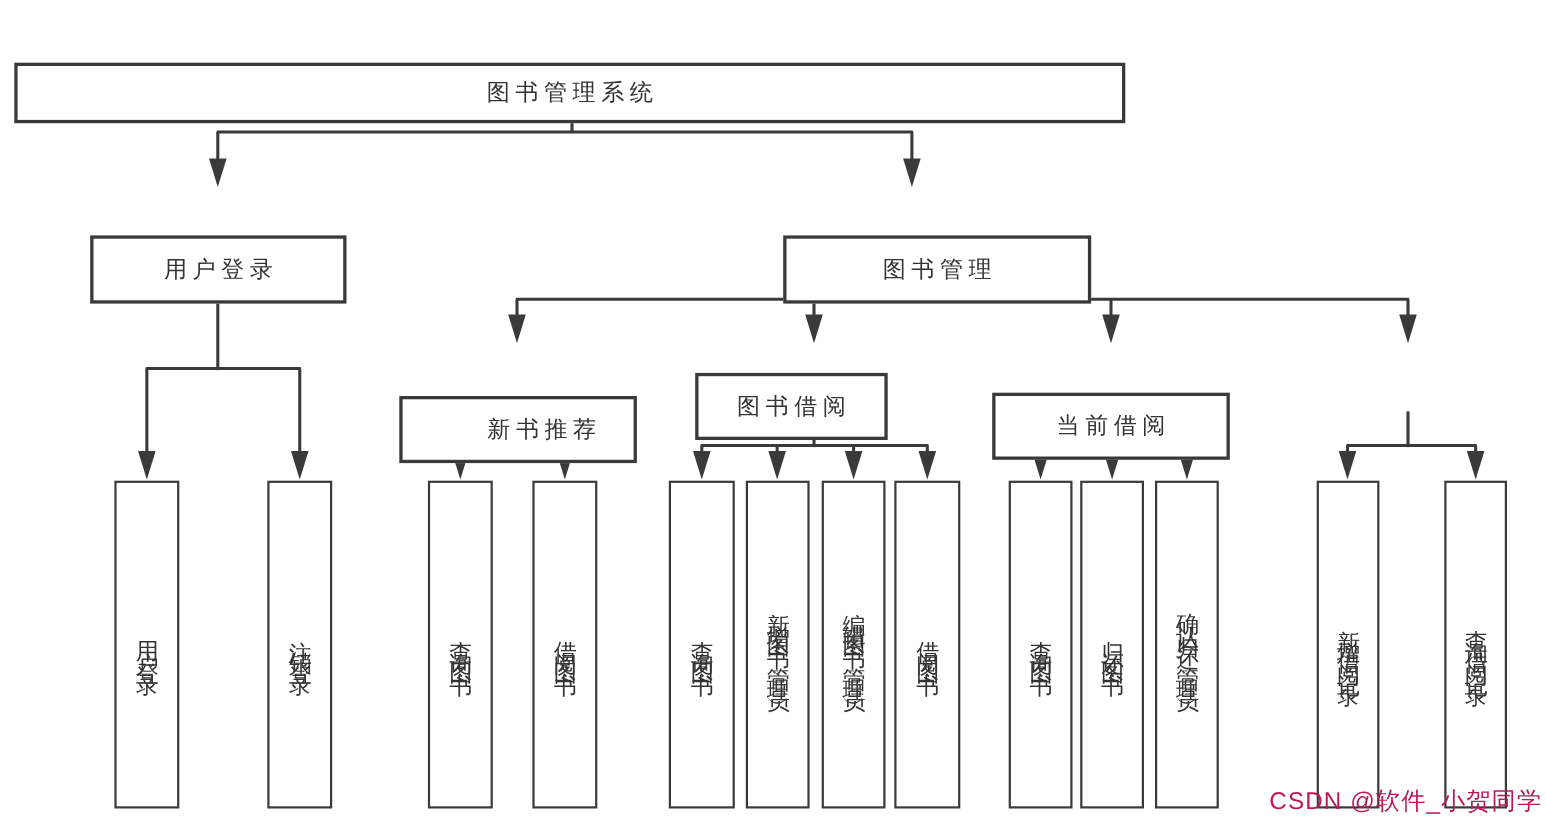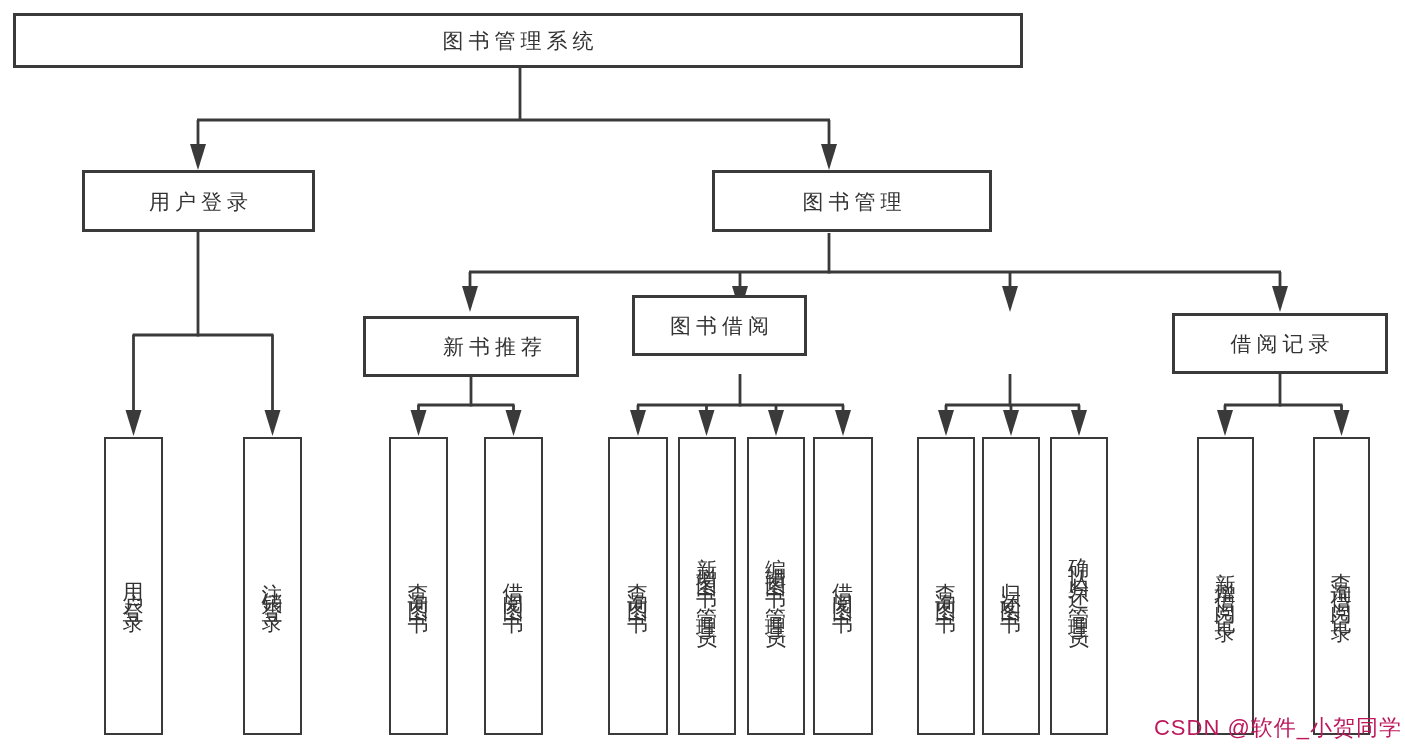--- a/index.html
+++ b/index.html
@@ -5,20 +5,21 @@
   html,body { margin:0; padding:0; background:#ffffff; }
   .stage {
     position:relative; width:1405px; height:747px; background:#ffffff;
     font-family:"Liberation Sans", sans-serif; overflow:hidden;
   }
   .wires { position:absolute; left:0; top:0; z-index:0; }
   .node {
     position:absolute; box-sizing:border-box; background:#ffffff;
     border:3px solid #3a3a3a; display:flex; align-items:center; justify-content:center;
     z-index:1;
+    margin-top:44px;
   }
   .node .hlabel {
     font-size:21px; color:#333333; letter-spacing:5px; text-indent:5px;
     white-space:nowrap; line-height:1;
   }
   .leaf {
     position:absolute; box-sizing:border-box; background:#ffffff;
     border:2.5px solid #3a3a3a; top:437px; height:298px;
     display:flex; align-items:center; justify-content:center; z-index:1;
   }
@@ -115,22 +116,22 @@
   <div class="node" style="left:712px; top:170px; width:280px; height:62px;">
     <span class="hlabel">图书管理</span>
   </div>
 
   <div class="node" style="left:363px; top:316px; width:216px; height:61px;padding-left:43px;">
     <span class="hlabel">新书推荐</span>
   </div>
   <div class="node" style="left:632px; top:295px; width:175px; height:61px;">
     <span class="hlabel">图书借阅</span>
   </div>
-  <div class="node" style="left:1172px; top:313px; width:216px; height:61px;">
-    <span class="hlabel">借阅记录</span>
+  <div class="node" style="left:902px; top:313px; width:216px; height:61px;">
+    <span class="hlabel">当前借阅</span>
   </div>
 
   <div class="leaf" style="left:104px; width:59px;">
     <span class="vtext">用户登录</span>
   </div>
   <div class="leaf" style="left:243px; width:59px;">
     <span class="vtext">注销登录</span>
   </div>
 
   <div class="leaf" style="left:389px; width:59px;">

